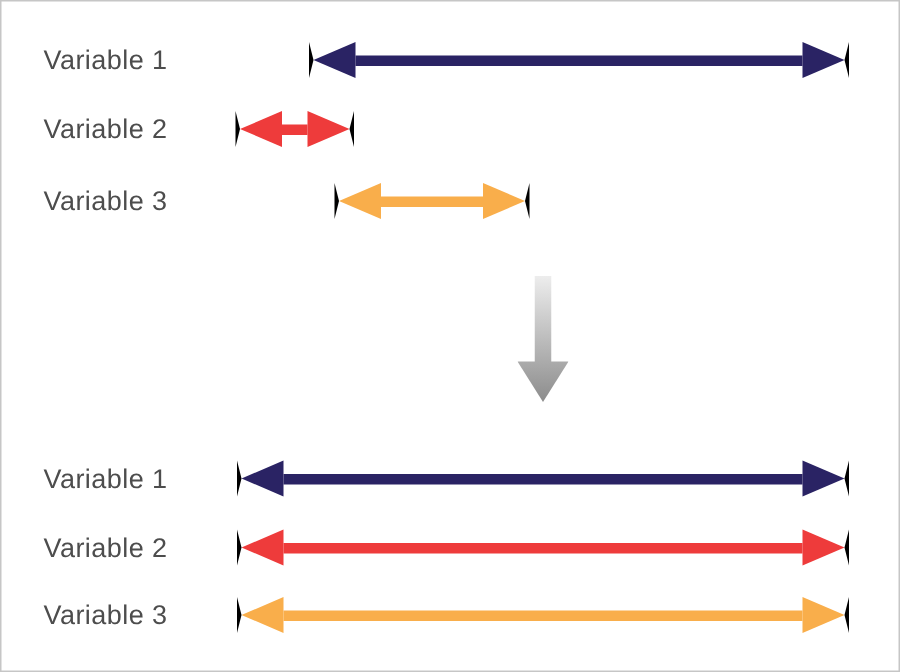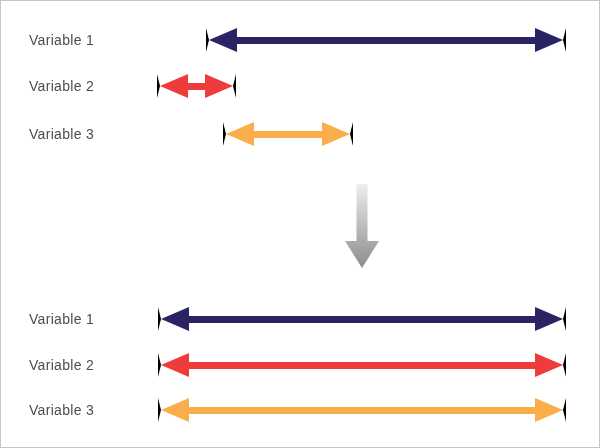--- a/index.html
+++ b/index.html
@@ -9,21 +9,21 @@
     height: 448px;
     box-sizing: border-box;
     background: var(--bg, #ffffff);
     border: 1px solid var(--border-color, #c6c6c6);
     font-family: "Liberation Sans", sans-serif;
     overflow: hidden;
   }
   .group { position: absolute; inset: 0; }
   .var-label {
     position: absolute;
-    font-size: 14px;
+    font-size: 18px;
     font-weight: 400;
     letter-spacing: 0.3px;
     color: var(--text-color, #4d4d4d);
     height: 26px;
     line-height: 26px;
     white-space: nowrap;
   }
   .darrow {
     position: absolute;
     display: flex;

